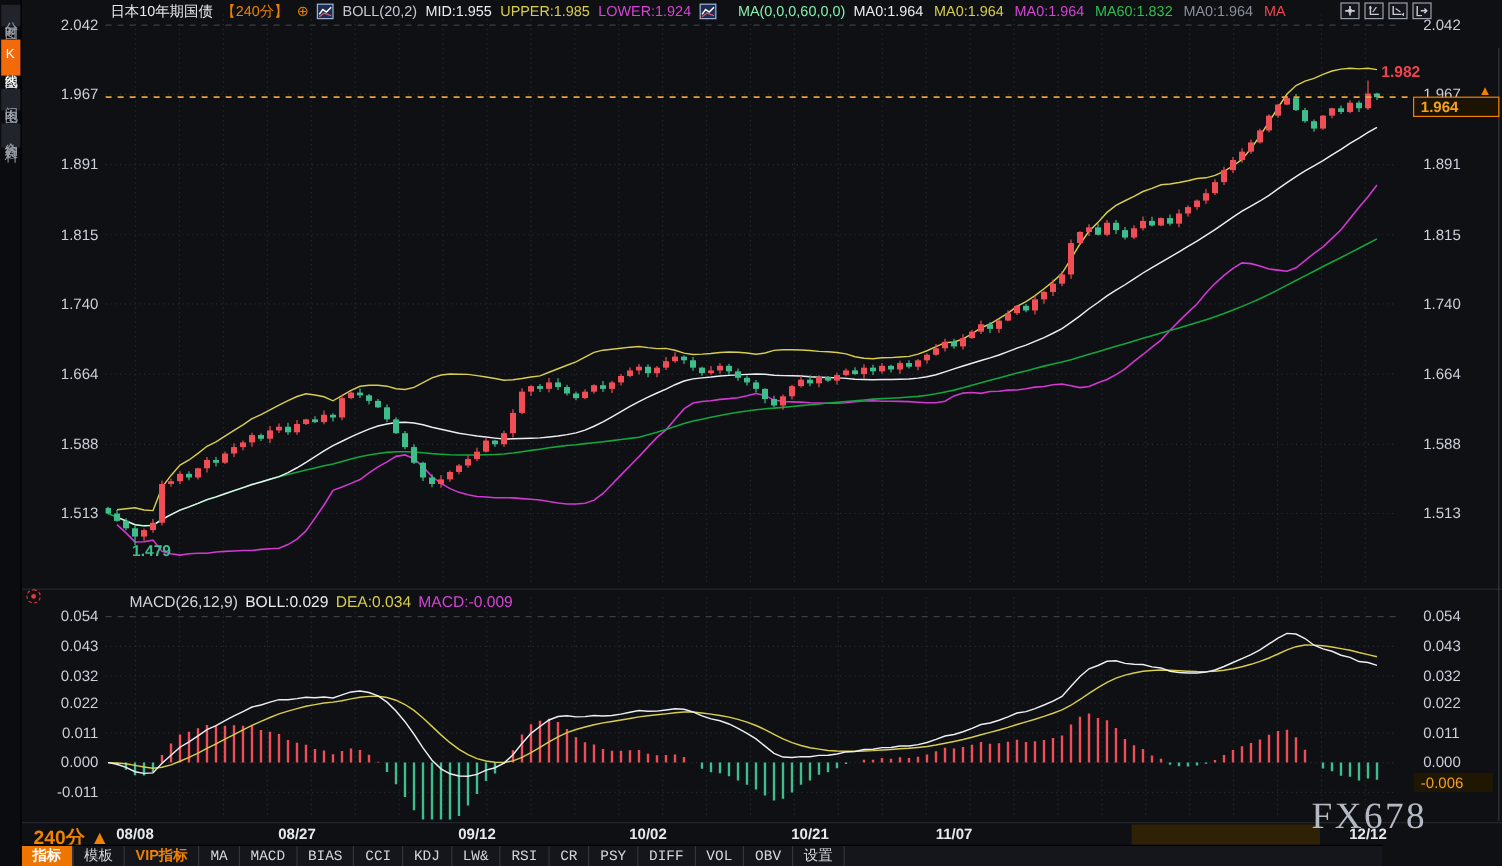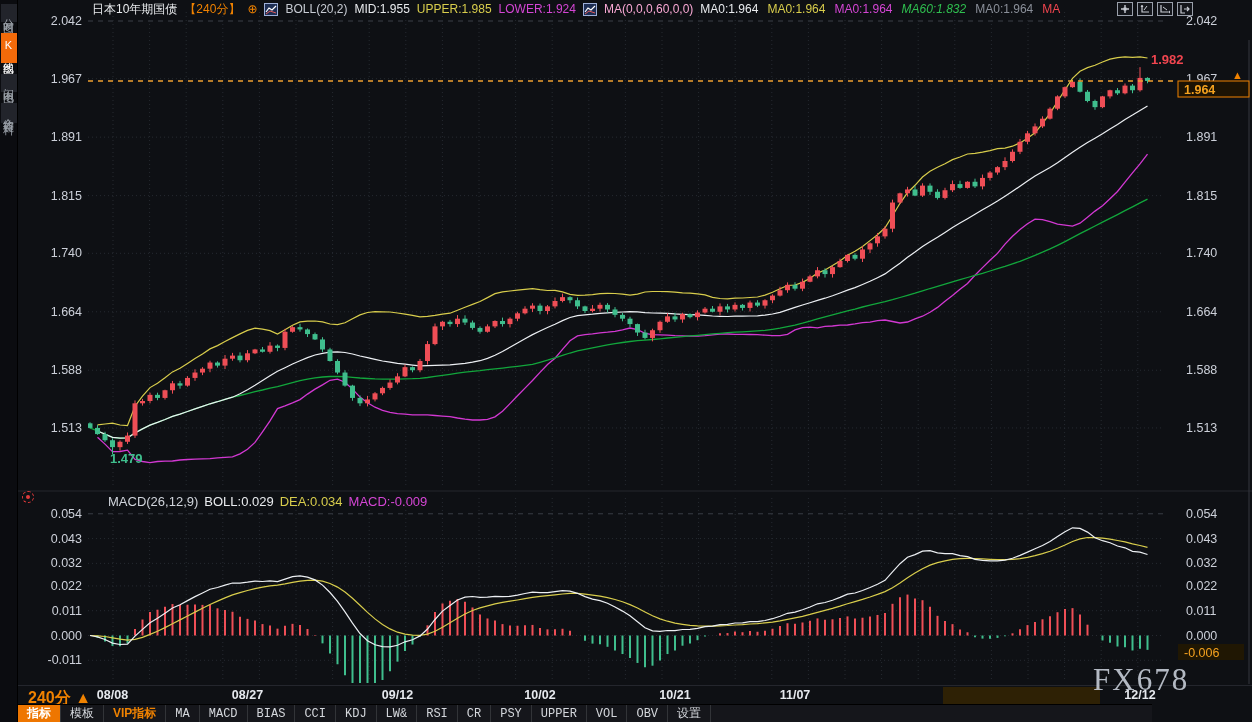--- a/index.html
+++ b/index.html
@@ -27,21 +27,21 @@
   .side-tab.active { background:#f26a0a; color:#ffffff; }
 
   
   .hdr {
     position:absolute; left:92px; top:1px; height:16px; z-index:4;
     display:flex; align-items:center; gap:7px; font-size:12px; white-space:nowrap;text-align:right;
   }
   .hdr .t-white { color:#e9ebee; }
   .hdr .t-orange { color:#f08200; }
   .hdr .t-gray { color:#c7cbd3; }
-  .hdr .t-dgray { color:#f9a8d4; }
+  .hdr .t-dgray { color:#86efac;margin-left:11px; }
   .hdr .t-yellow { color:#d8cd4c; }
   .hdr .t-magenta { color:#d445d4; }
   .mini-chart-ic {
     display:inline-block; width:14px; height:13px; background:#1d2e54;
     border:1px solid #9fb0d8; line-height:0;
   }
   
   .pane-btns { position:absolute; left:1117px; top:2px; z-index:4; display:flex; gap:4px; }
   .pane-btn {
     width:16px; height:14px; border:1px solid #9aa0ab; background:#14161b;
@@ -685,21 +685,21 @@
   <span class="t-magenta">LOWER:1.924</span>
   <span class="mini-chart-ic"><svg width="12" height="11" viewBox="0 0 12 11">
         <polyline points="1,8 4,4 7,6 11,2" fill="none" stroke="#ffffff" stroke-width="1.2"></polyline>
         <polyline points="1,10 5,7 11,9" fill="none" stroke="#e05a5a" stroke-width="1"></polyline>
       </svg></span>
   <span class="t-dgray">MA(0,0,0,60,0,0)</span>
   <span id="ma-values" style="display:flex; gap:9px;">
       <span style="color: rgb(233, 235, 238);">MA0:1.964</span>
       <span style="color: rgb(216, 205, 76);">MA0:1.964</span>
       <span style="color: rgb(212, 69, 212);">MA0:1.964</span>
-      <span style="color: rgb(47, 191, 79); font-style: italic;">MA60:1.832</span>
+      <span style="color: rgb(47, 191, 79);">MA60:1.832</span>
       <span style="color: rgb(138, 143, 153);">MA0:1.964</span>
       <span style="color: rgb(240, 69, 79);">MA</span>
     </span>
 </div>
 
 <div class="pane-btns">
   <span class="pane-btn">
       <svg width="10" height="10" viewBox="0 0 10 10">
         <path d="M5 1v8M1 5h8" stroke="#c8ccd4" stroke-width="1.4" fill="none"></path>
         <rect x="3.5" y="3.5" width="3" height="3" fill="#c8ccd4"></rect>
@@ -746,17 +746,17 @@
     <div class="tb-item vip">VIP指标</div>
     <div class="tb-item mono">MA</div>
     <div class="tb-item mono">MACD</div>
     <div class="tb-item mono">BIAS</div>
     <div class="tb-item mono">CCI</div>
     <div class="tb-item mono">KDJ</div>
     <div class="tb-item mono">LW&amp;</div>
     <div class="tb-item mono">RSI</div>
     <div class="tb-item mono">CR</div>
     <div class="tb-item mono">PSY</div>
-    <div class="tb-item mono">UPPER</div>
+    <div class="tb-item mono">DIFF</div>
     <div class="tb-item mono">VOL</div>
     <div class="tb-item mono">OBV</div>
     <div class="tb-item plain">设置</div>
   </div>
 
 </body></html>

